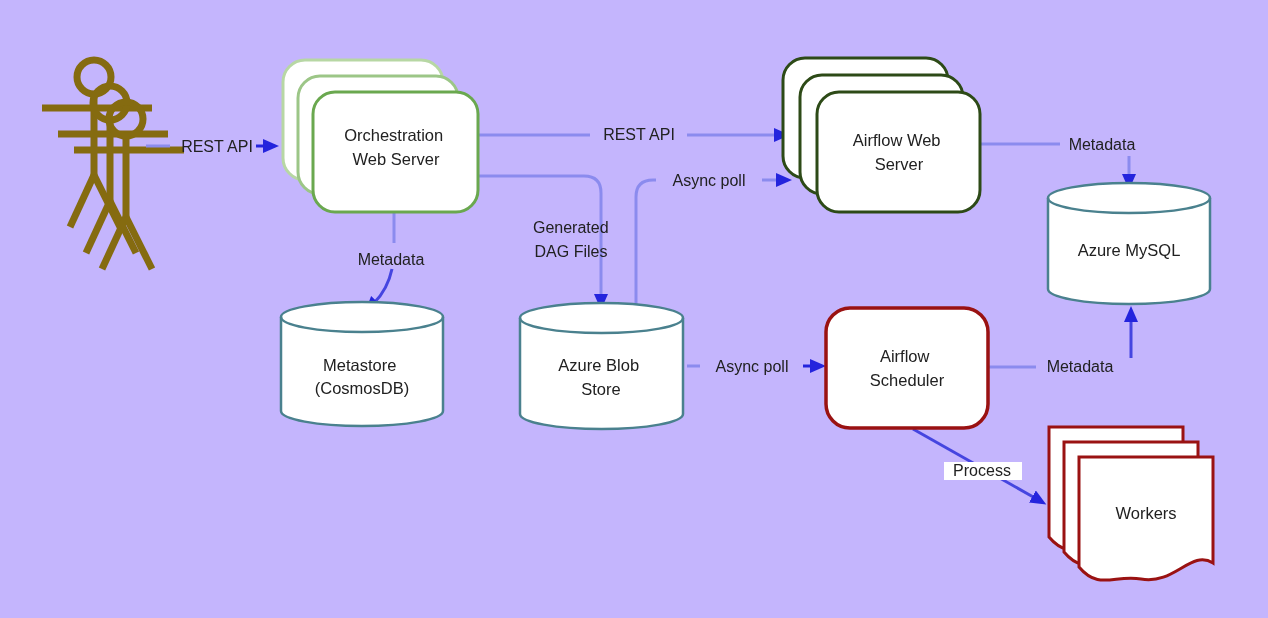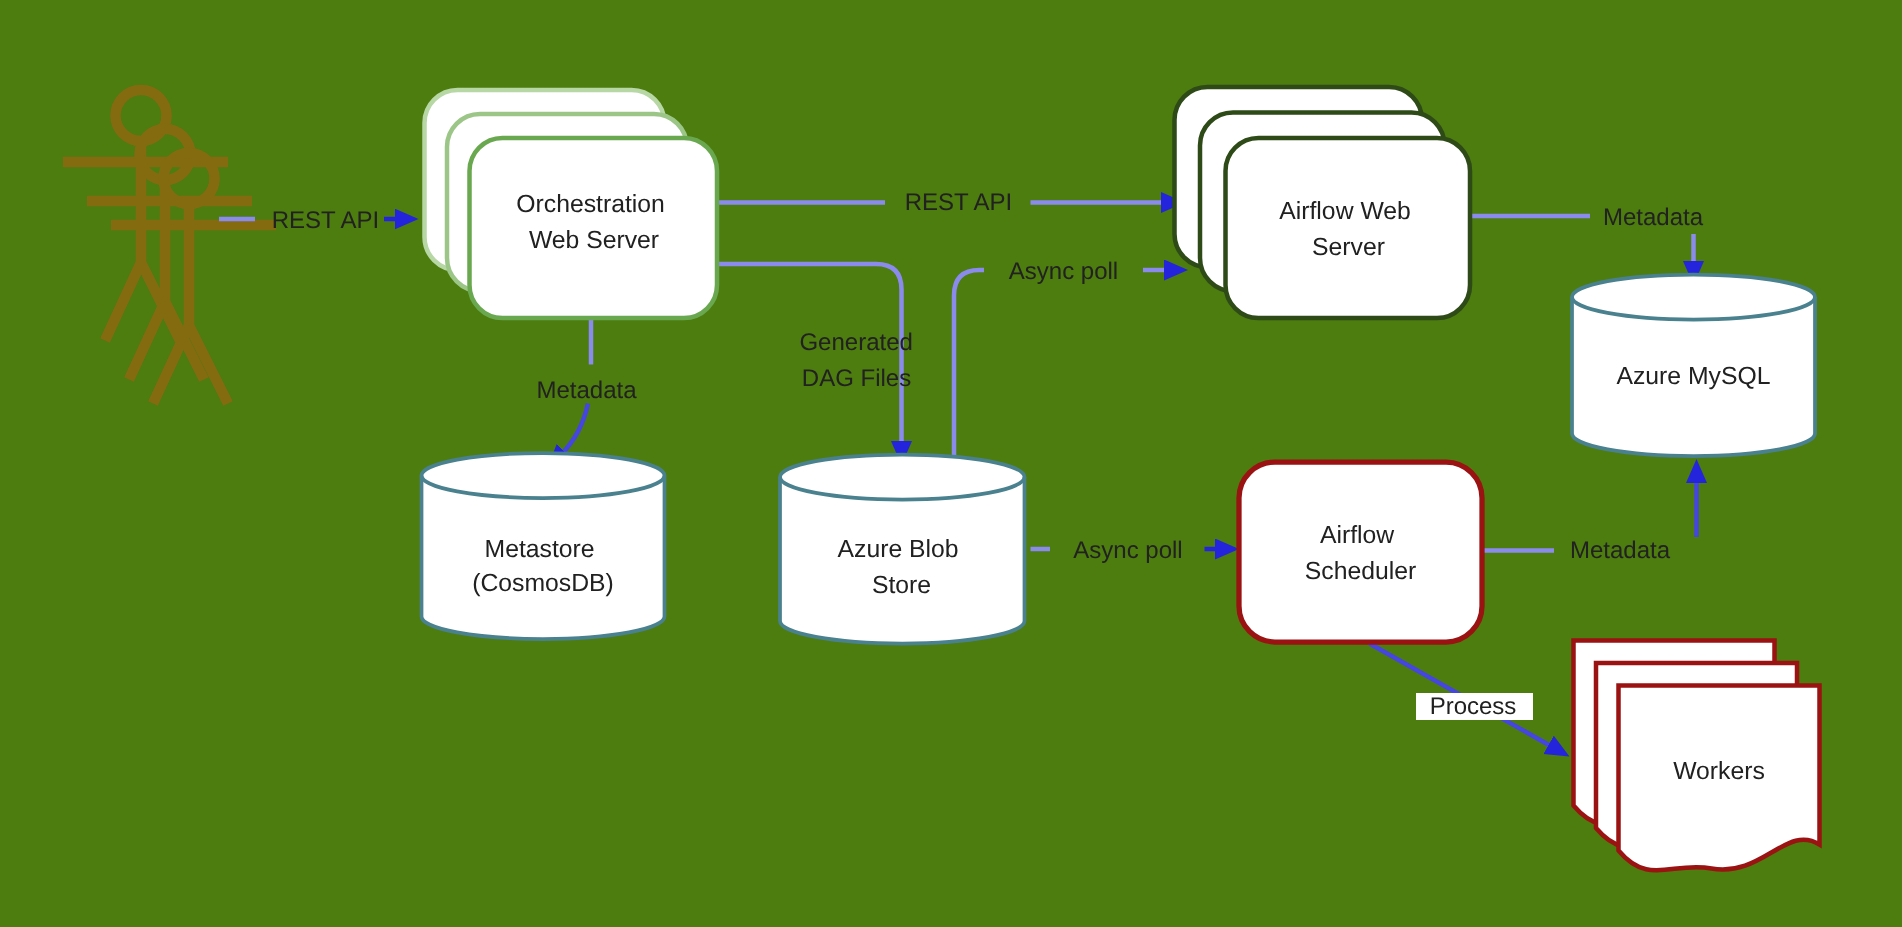--- a/index.html
+++ b/index.html
@@ -1,16 +1,16 @@
 <!DOCTYPE html>
 <html><head>
 <meta charset="utf-8">
 <style>
   html, body { margin: 0; padding: 0; background: #ffffff; }
-  .stage { width: 1268px; height: 618px; position: relative; background: #4d7c0f; overflow: hidden; }
+  .stage { width: 1268px; height: 618px; position: relative; background: #c4b5fd; overflow: hidden; }
   svg { display: block; }
   text {
     font-family: "Liberation Sans", sans-serif;
     fill: #212121;
   }
   .node-label { font-size: 16.5px; }
   .edge-label { font-size: 16px; }
 </style>
 </head>
 <body>

